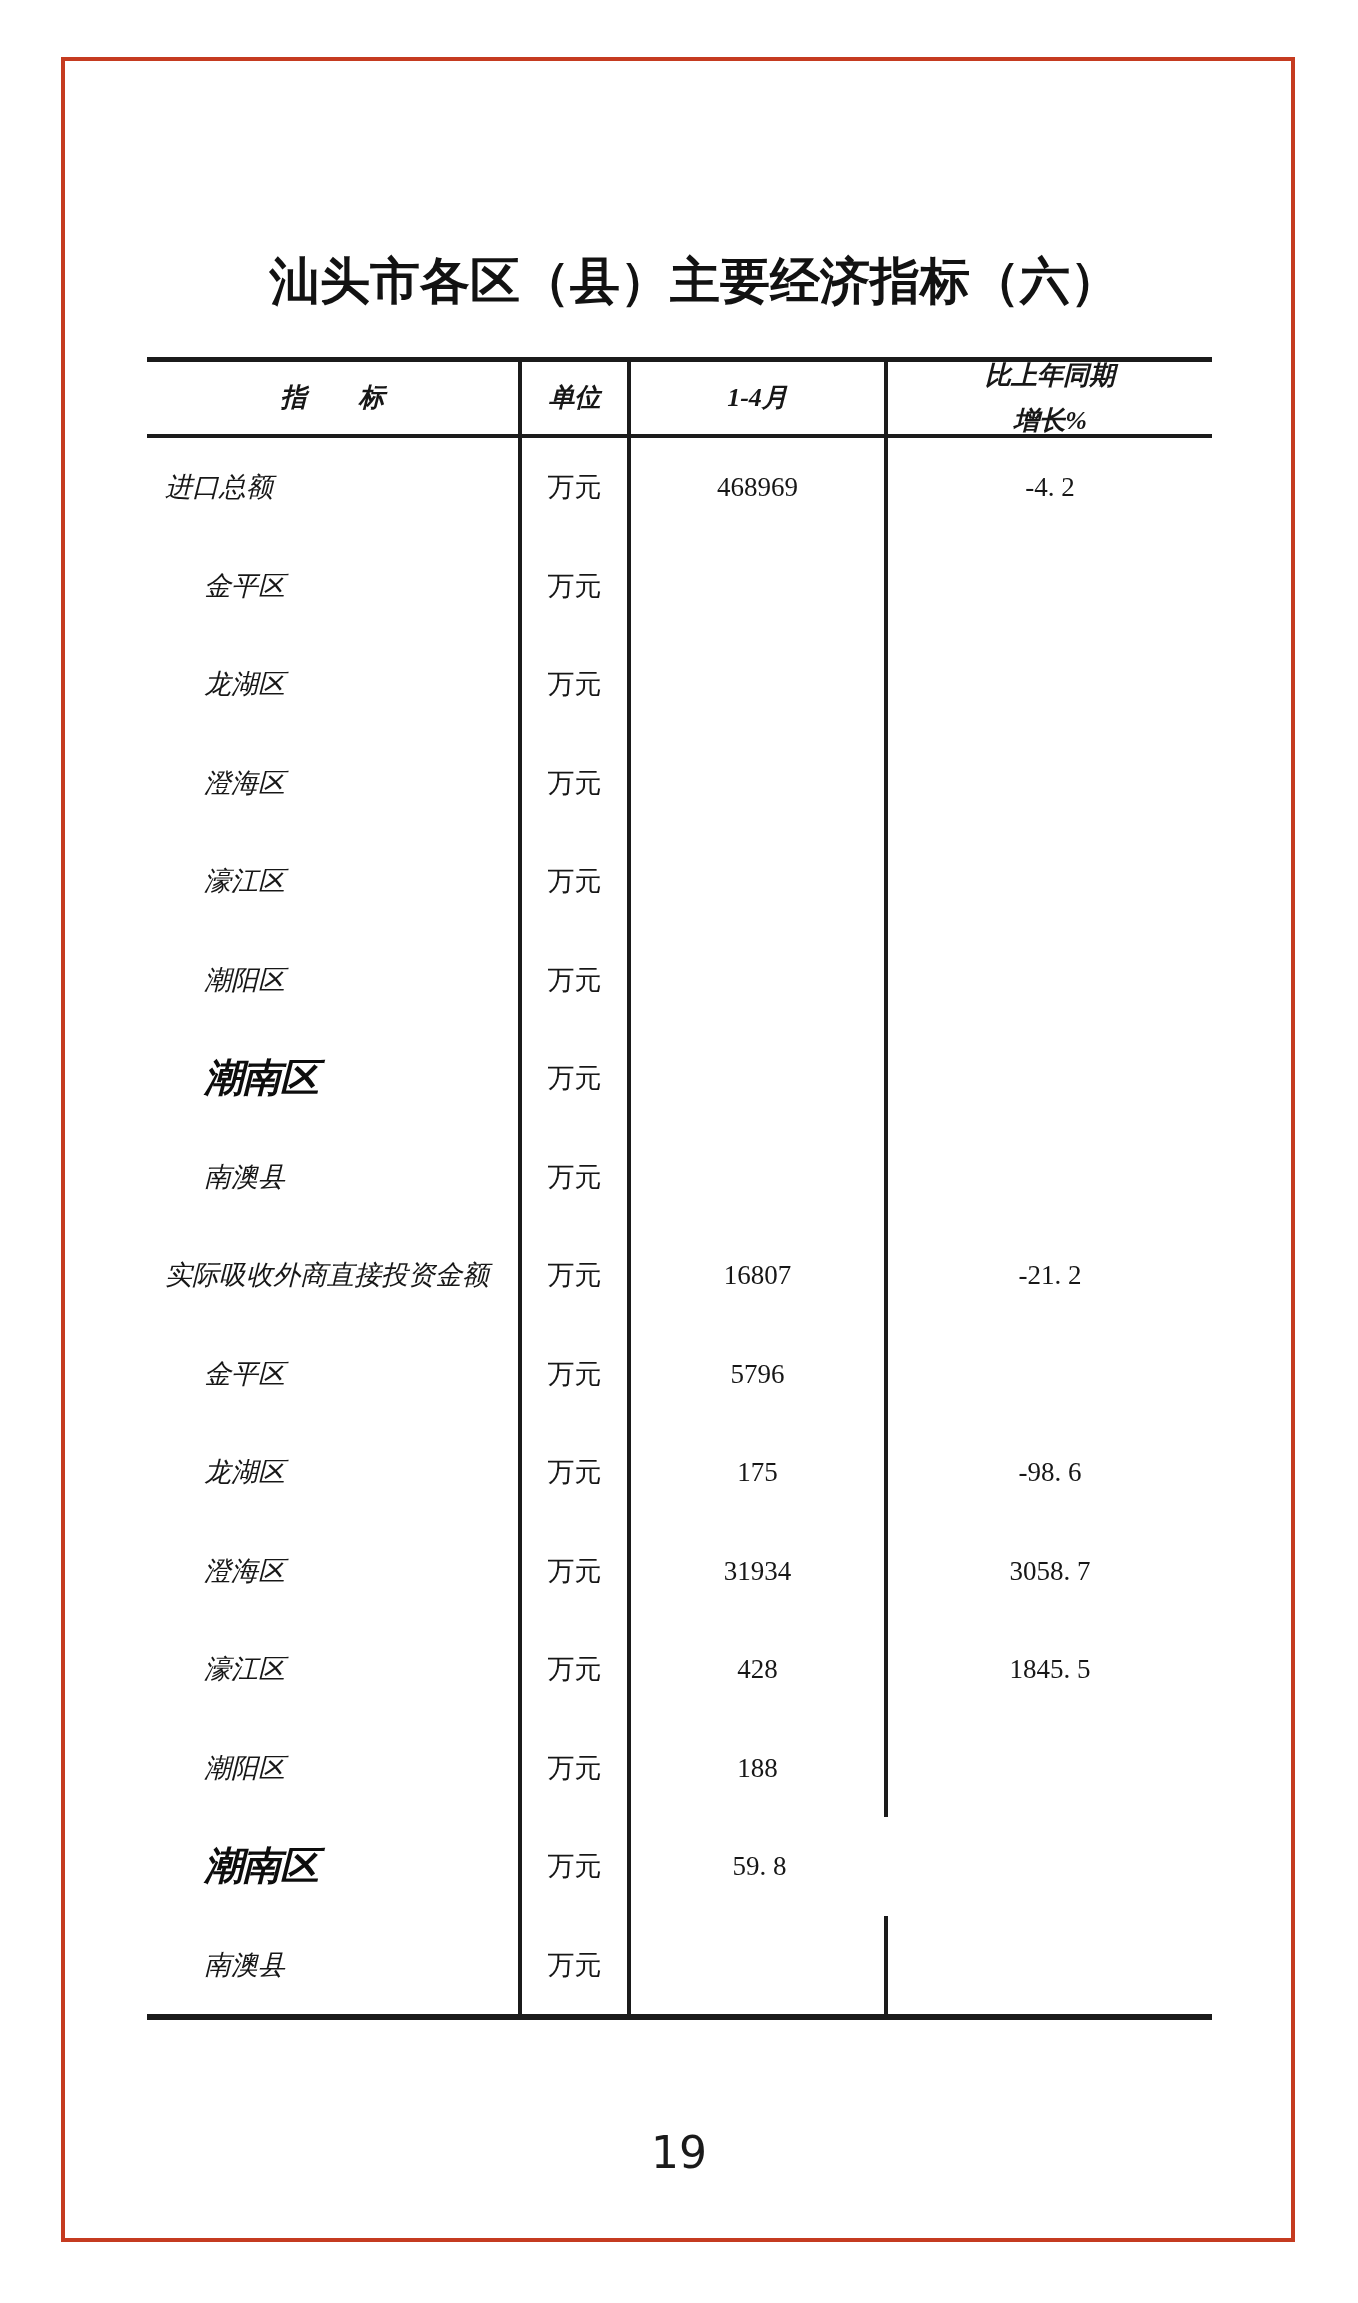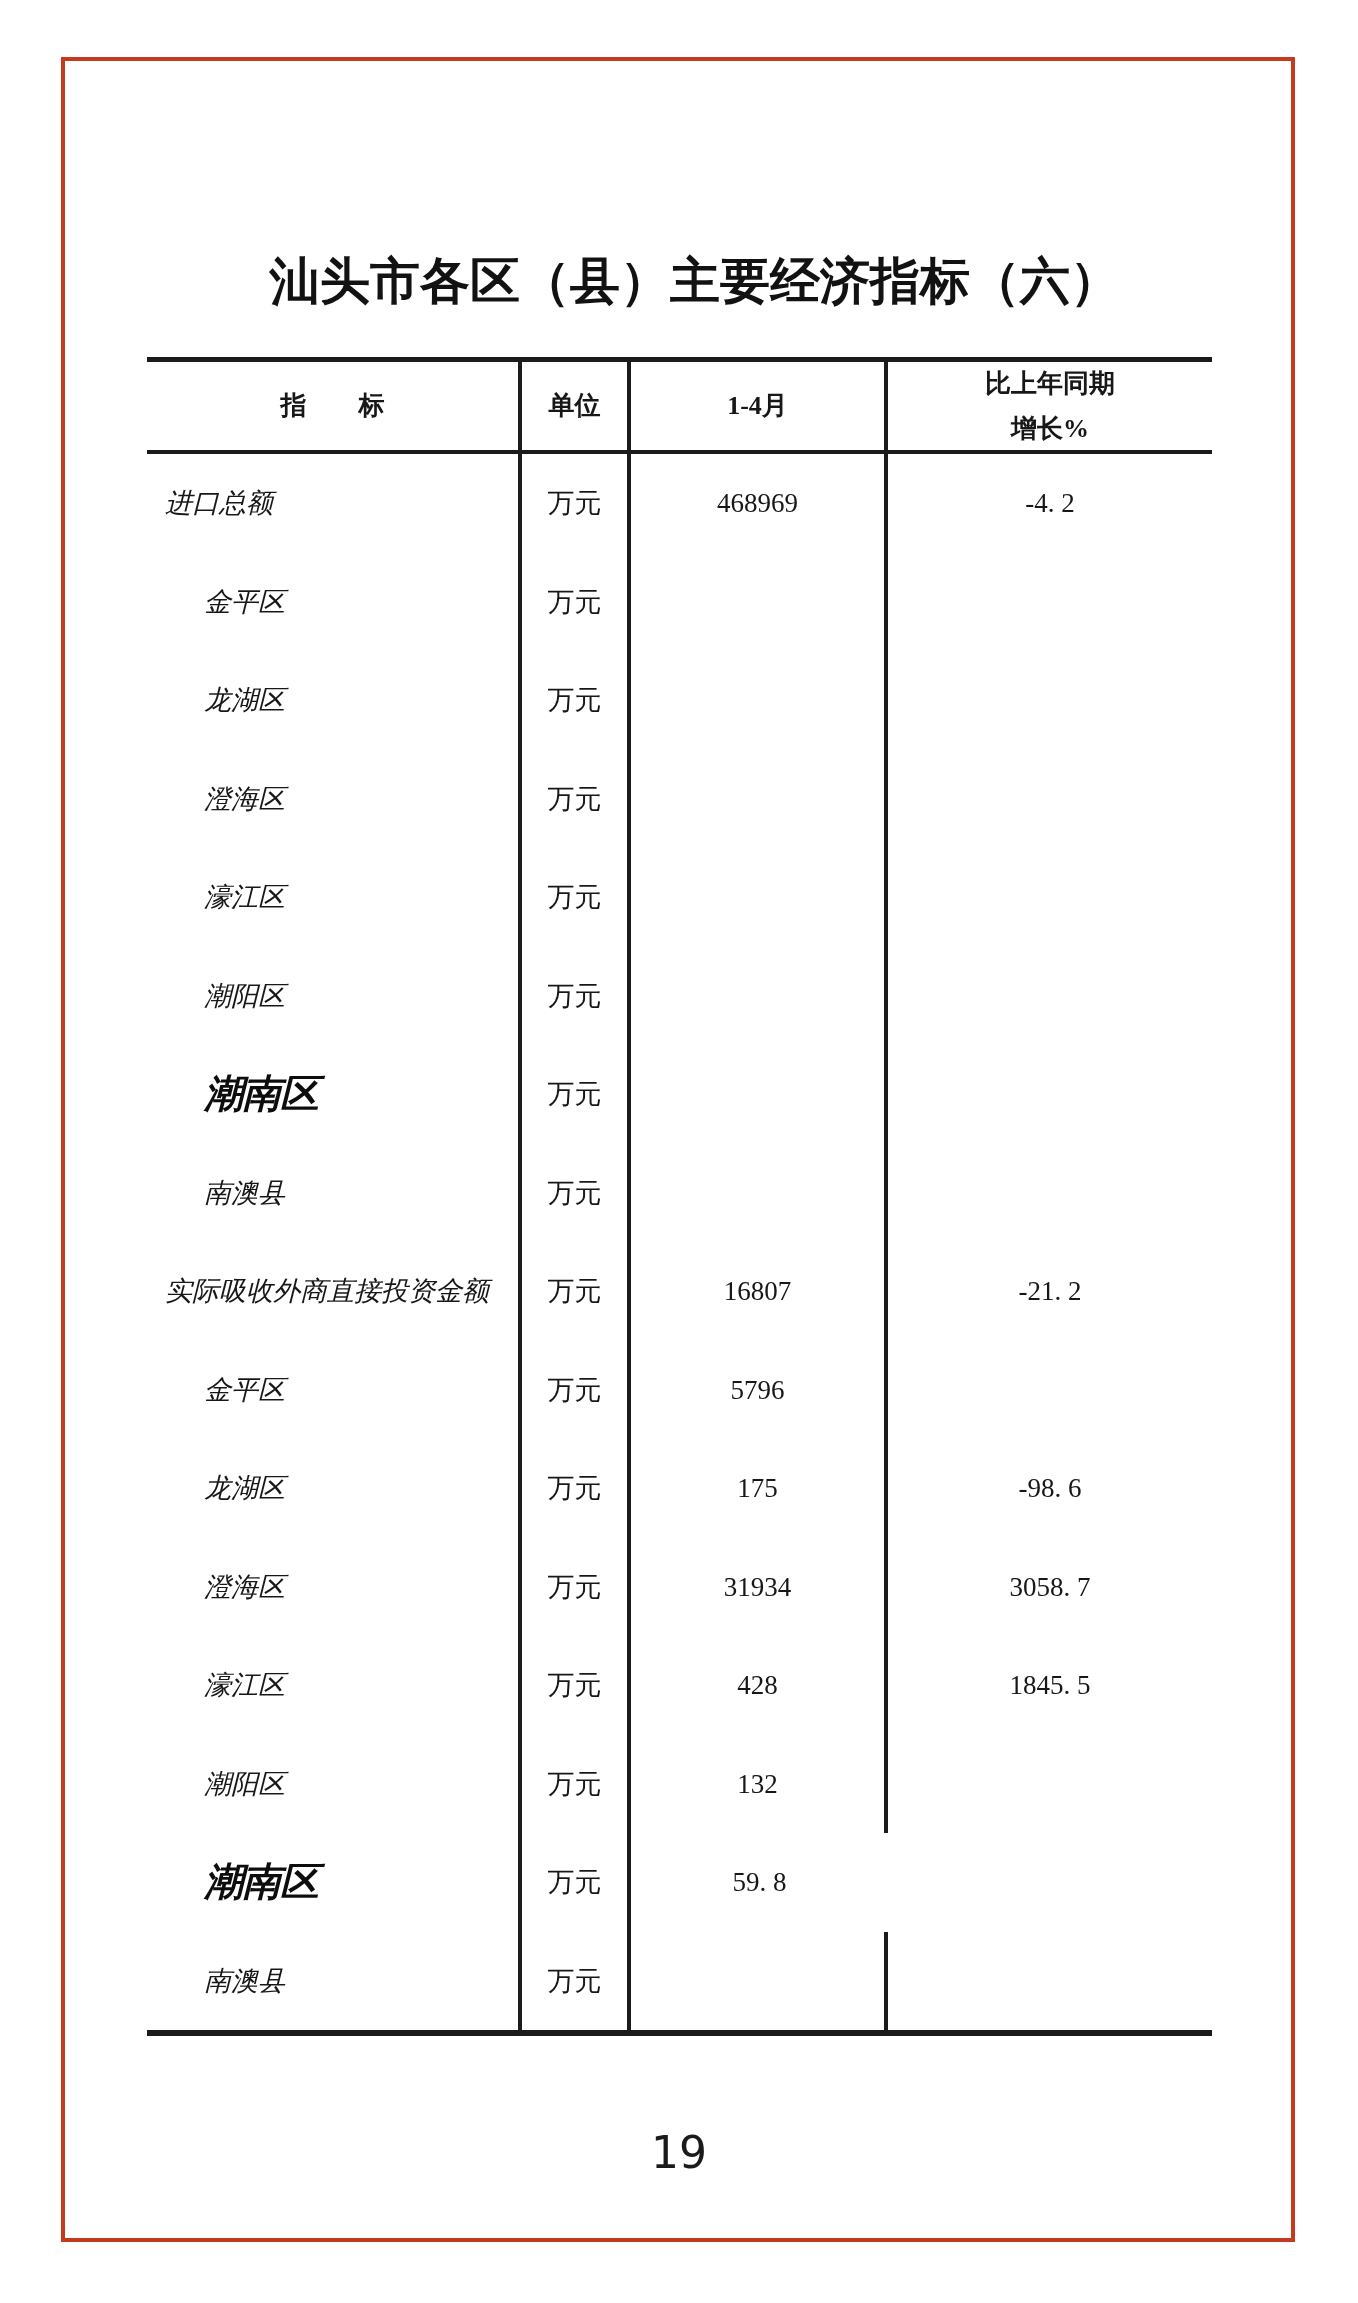--- a/index.html
+++ b/index.html
@@ -51,22 +51,23 @@
     border-bottom: 6px solid #1b1b1b;
     background: transparent;
   }
 
   .row {
     display: grid;
     grid-template-columns: 375px 109px 257px 324px;
   }
 
   .header-row {
-    height: 92px;
+    height: 76px;
     border-bottom: 4px solid #1b1b1b;
+    font-style: italic;
   }
 
   .body-row {
     height: 98.5px;
   }
 
   .cell {
     display: flex;
     align-items: center;
     justify-content: center;
@@ -218,21 +219,21 @@
   <div class="row body-row">
     <div class="cell c1 ind indent1">濠江区</div>
     <div class="cell c2">万元</div>
     <div class="cell c3">428</div>
     <div class="cell c4">1845. 5</div>
   </div>
 
   <div class="row body-row">
     <div class="cell c1 ind indent1">潮阳区</div>
     <div class="cell c2">万元</div>
-    <div class="cell c3">132</div>
+    <div class="cell c3">188</div>
     <div class="cell c4"></div>
   </div>
 
   <div class="row body-row">
     <div class="cell c1 ind indent1 heavy">潮南区</div>
     <div class="cell c2">万元</div>
     <div class="cell c4">59. 8</div>
   </div>
 
   <div class="row body-row">

